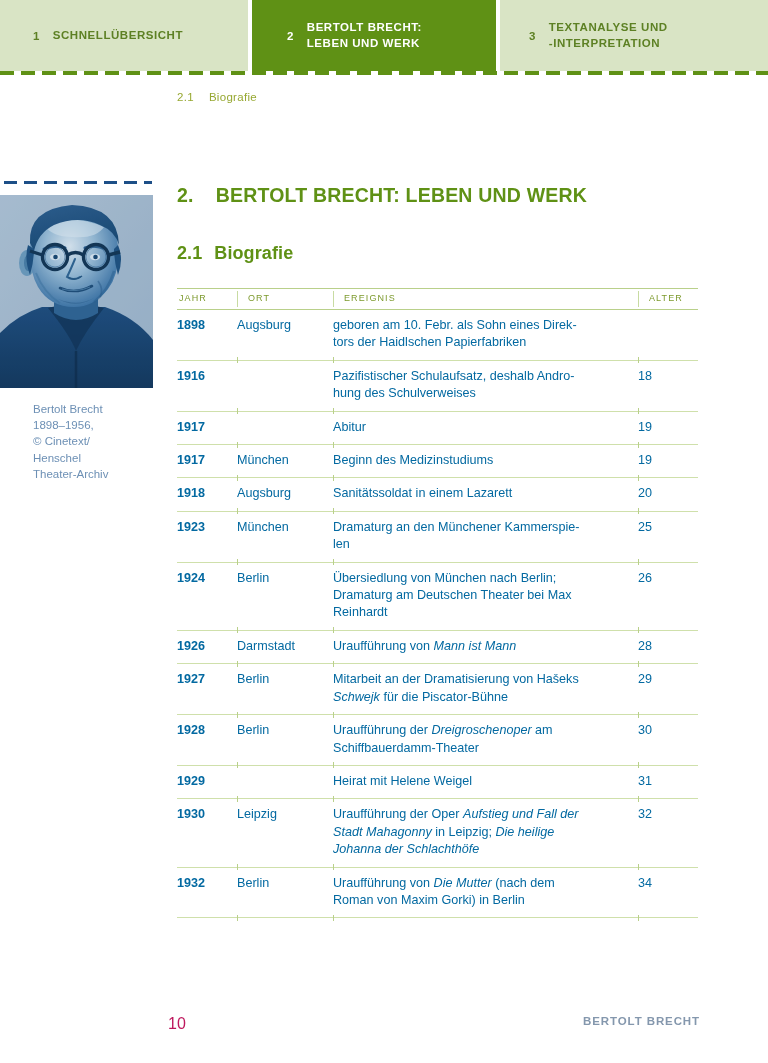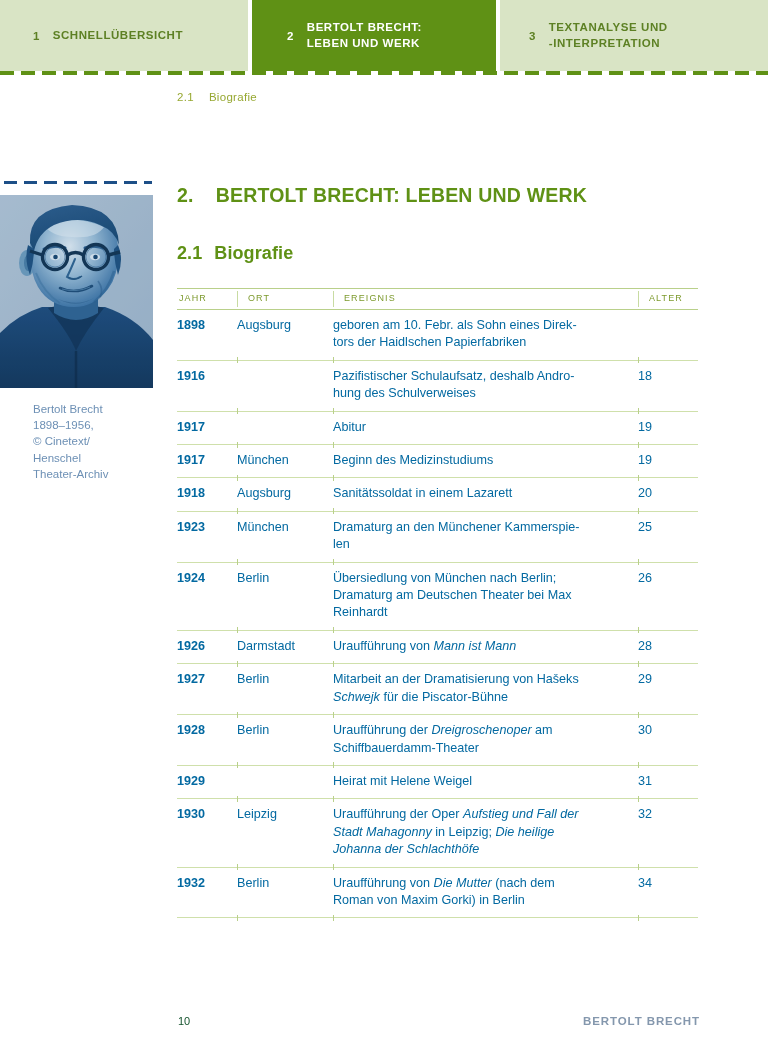--- a/index.html
+++ b/index.html
@@ -175,23 +175,23 @@
     color: #5f8c14;
     font-size: 12.8px;
     padding-left: 2px;
   }
   td.ort   { padding-left: 11px; }
   td.ereig { padding-left: 11px; padding-right: 14px; }
   td.alter { padding-left: 11px; }
 
   
   #pagenum {
-    position: absolute; left: 178px; top: 1015px;
-    font-size: 11px;
-    color: #14532d;
+    position: absolute; left: 168px; top: 1015px;
+    font-size: 16px;
+    color: #be185d;
   }
   #footer-title {
     position: absolute; right: 68px; top: 1015px;
     font-size: 11.5px;
     font-weight: bold;
     letter-spacing: 0.9px;
     color: #8497ad;
   }
 </style>
 </head>

